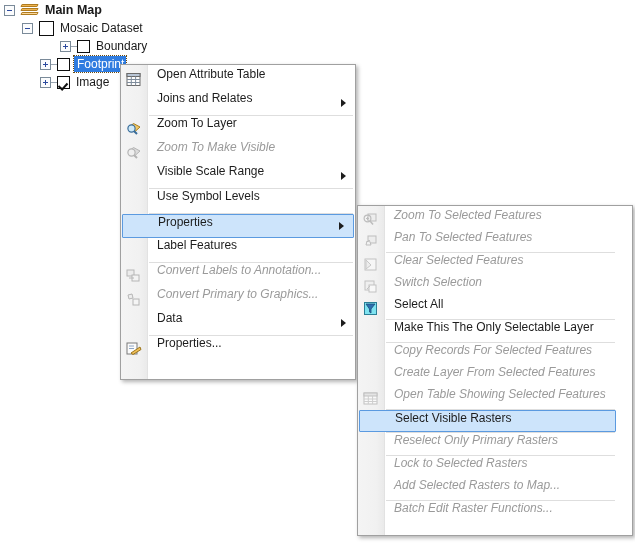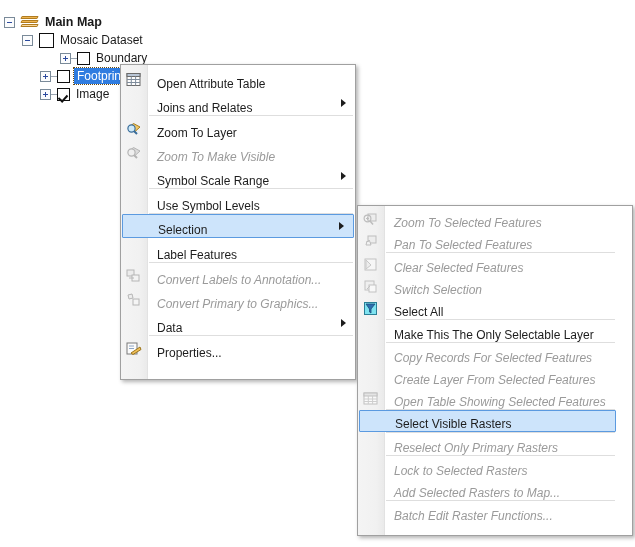--- a/index.html
+++ b/index.html
@@ -15,21 +15,21 @@
     font-size: 12px;
     color: #1a1a1a;
     overflow: hidden;
     -webkit-font-smoothing: antialiased;
   }
 
   
   #toc {
     position: absolute;
     left: 0;
-    top: 12px;
+    top: 0;
     width: 360px;
     height: 100px;
   }
   .tree-row {
     position: absolute;
     height: 18px;
     display: flex;
     align-items: center;
     white-space: nowrap;
   }
@@ -136,21 +136,21 @@
     background: linear-gradient(to right,#f4f4f4 0%,#f1f1f1 70%,#eaeaea 100%);
     border-right: 1px solid #e2e2e2;
   }
   .menu .items {
     position: relative;
     z-index: 2;
   }
   .mi {
     position: relative;
     display: flex;
-    align-items: flex-end;
+    align-items: flex-start;
     height: 24px;
     padding-left: 26px;
     box-sizing: border-box;
     white-space: nowrap;
   }
   .mi .lbl {
     font-size: 12px;
     color: #1d1d1d;
     padding-left: 10px;
   }
@@ -297,32 +297,32 @@
         <svg width="17" height="17" viewBox="0 0 17 17">
           <polygon points="3,8 8.5,3.5 15,7 9.5,12" fill="#dcdcdc" stroke="#b4b4b4"></polygon>
           <circle cx="6.5" cy="8.5" r="3.6" fill="#efefef" stroke="#b4b4b4" stroke-width="1.2"></circle>
           <line x1="9" y1="11" x2="12" y2="14" stroke="#b4b4b4" stroke-width="2"></line>
         </svg>
       </span>
       <span class="lbl">Zoom To Make Visible</span>
     </div>
 
     <div class="mi">
-      <span class="lbl">Symbol Scale Range</span>
+      <span class="lbl">Visible Scale Range</span>
       <span class="arrow"></span>
     </div>
     <div class="sep"></div>
 
     <div class="mi">
       <span class="lbl">Use Symbol Levels</span>
     </div>
     <div class="sep"></div>
 
     <div class="mi sel">
-      <span class="lbl">Selection</span>
+      <span class="lbl">Properties</span>
       <span class="arrow"></span>
     </div>
 
     <div class="mi">
       <span class="lbl">Label Features</span>
     </div>
     <div class="sep"></div>
 
     <div class="mi disabled">
       <span class="ico">

